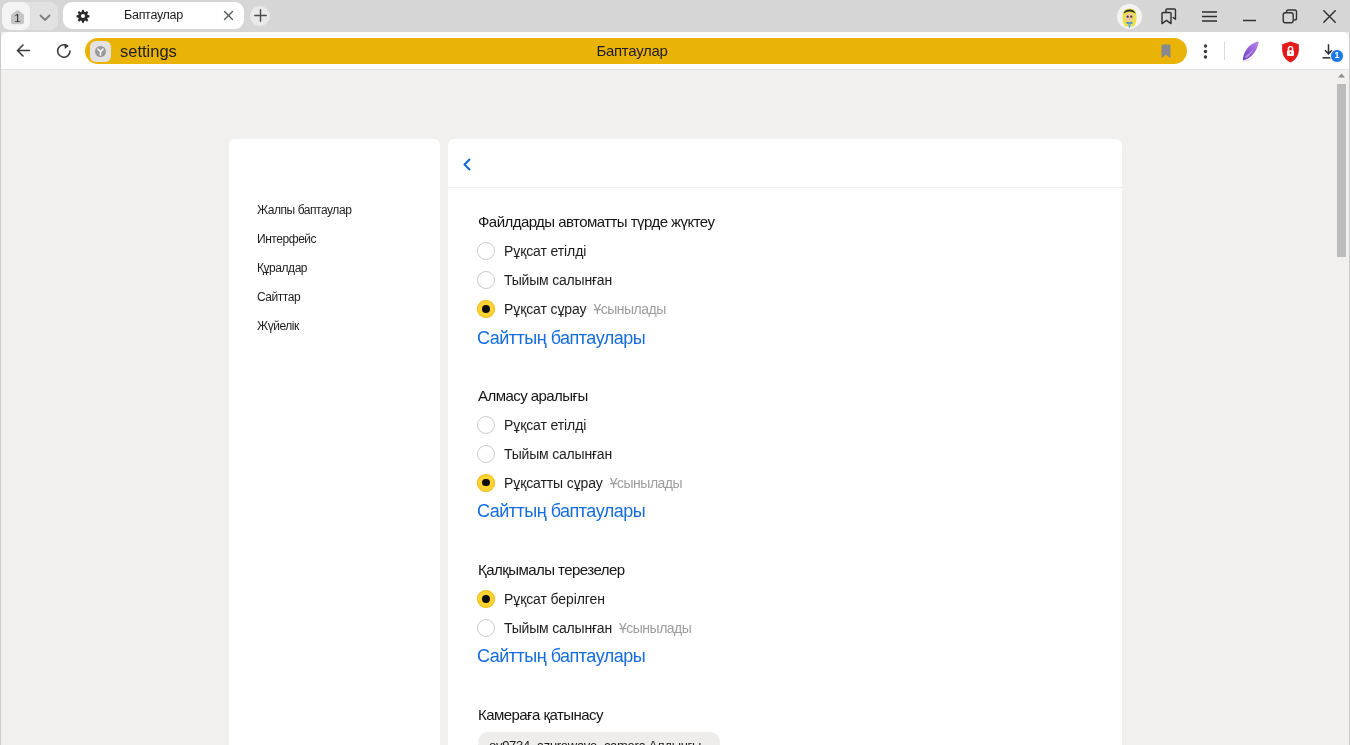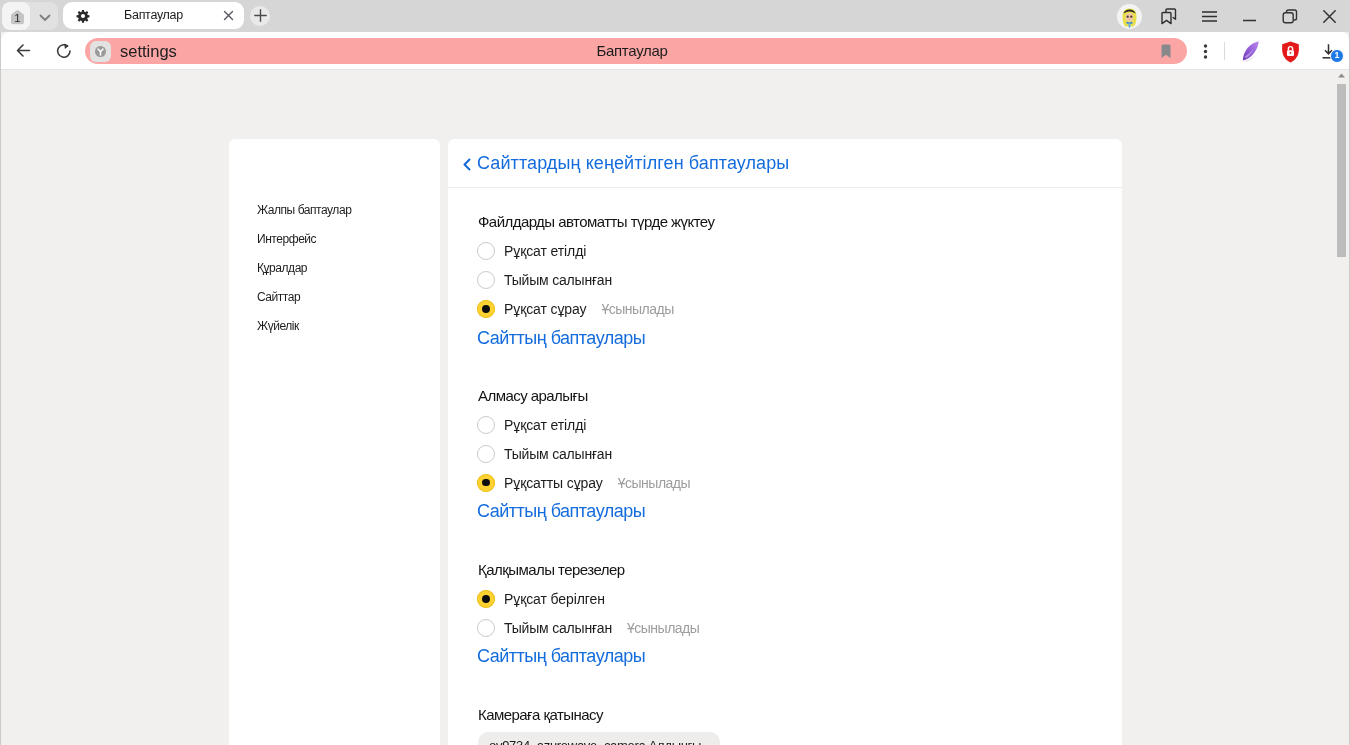--- a/index.html
+++ b/index.html
@@ -8,41 +8,41 @@
   .abs { position:absolute; }
   
   #tabstrip { position:absolute; left:0; top:0; width:1350px; height:32px; background:#d6d6d6; }
   #grouppill { position:absolute; left:2px; top:2px; width:56px; height:28px; border-radius:8px; background:#e1e1e1; overflow:hidden; }
   #grouppill .seg1 { position:absolute; left:0; top:0; width:28px; height:28px; background:#f5f4f4; border-radius:8px; }
   #tab { position:absolute; left:63px; top:2px; width:181px; height:27px; background:#ffffff; border-radius:9px; }
   #tabtitle { position:absolute; left:0; top:0; width:181px; height:27px; text-align:center; line-height:27px; font-size:12.5px; letter-spacing:-0.3px; color:#1b1b1b; }
   #plusbtn { position:absolute; left:250px; top:5.5px; width:20px; height:20px; border-radius:50%; background:#e9e9e9; }
   
   #toolbar { position:absolute; left:1px; top:32px; width:1348px; height:38px; background:#ffffff; border-radius:8px 8px 0 0; border-bottom:1px solid #e4e4e4; }
-  #urlfield { position:absolute; left:84px; top:6px; width:1102px; height:26px; border-radius:13px; background:#fca5a5; }
+  #urlfield { position:absolute; left:84px; top:6px; width:1102px; height:26px; border-radius:13px; background:#eab308; }
   #favchip { position:absolute; left:4.5px; top:2.5px; width:21px; height:21px; border-radius:6px; background:#e2e2e2; }
   #urltext { position:absolute; left:35px; top:0; height:26px; line-height:26px; font-size:16.5px; color:#202020; }
   #pagetitle { position:absolute; left:-4px; top:0; width:1102px; height:26px; text-align:center; line-height:26px; font-size:15px; letter-spacing:-0.3px; color:#1d1d1d; }
   
   #content { position:absolute; left:0; top:70px; width:1350px; height:675px; background:#f1f0ee; }
   #navrow { position:absolute; left:0; top:22px; width:1347px; height:22px; display:flex; justify-content:center; align-items:center; gap:21px; font-size:12.5px; letter-spacing:-0.15px; color:#1b1b1b; }
   #navrow .active { background:#e7e5e2; border-radius:11px; padding:4.5px 12.5px; margin:0 -12.5px; letter-spacing:-0.55px; }
   #sidebar { position:absolute; left:229px; top:69px; width:211px; height:690px; background:#ffffff; border-radius:6px; }
   #searchbox { position:absolute; left:17px; top:10px; width:181px; height:29px; border-radius:10px; background:#ebeae8; line-height:29px; font-size:14px; letter-spacing:-0.3px; color:#9c9c9c; padding-left:11px; }
   .sideitem { position:absolute; left:28px; height:22px; line-height:22px; font-size:12px; letter-spacing:-0.45px; color:#1d1d1d; }
   #main { position:absolute; left:448px; top:69px; width:674px; height:690px; background:#ffffff; border-radius:6px; }
   #mainheader { position:absolute; left:0; top:0; width:674px; height:49px; border-bottom:1px solid #ececec; }
   #headertitle { position:absolute; left:29px; top:0; height:49px; display:flex; align-items:center; font-size:18px; letter-spacing:0.1px; color:#146cdd; }
   .sect-h { position:absolute; left:30px; height:22px; line-height:22px; font-weight:normal; font-size:15px; letter-spacing:-0.55px; color:#141414; }
   .row { position:absolute; left:29px; height:22px; display:flex; align-items:center; }
   .radio { width:18px; height:18px; border-radius:50%; border:1.5px solid #cbcbcb; background:#ffffff; margin-right:9px; flex:none; }
   .radio.sel { border:none; background:#fdd231; box-shadow:inset 0 0 0 1px #edc022; position:relative; }
   .radio.sel::after { content:""; position:absolute; left:5.1px; top:5.1px; width:7.8px; height:7.8px; border-radius:50%; background:#0e0e0e; }
   .rlabel { font-size:14px; letter-spacing:-0.1px; color:#1c1c1c; }
-  .rhint { font-size:14px; letter-spacing:-0.5px; color:#9d9d9d; margin-left:15px; }
+  .rhint { font-size:14px; letter-spacing:-0.5px; color:#9d9d9d; margin-left:7px; }
   .slink { position:absolute; left:29px; height:22px; line-height:22px; font-size:18px; letter-spacing:-0.5px; color:#146cdd; }
   #selectbox { position:absolute; left:30px; top:593px; width:242px; height:30px; border-radius:10px; background:#eeedeb; font-size:13px; color:#1c1c1c; line-height:28px; padding-left:11px; letter-spacing:-0.3px; }
   
   #scrollthumb { position:absolute; left:1337px; top:84px; width:9px; height:173px; background:#bcbcbc; }
   svg { display:block; }
 </style>
 </head>
 <body>
 
 <div id="tabstrip">
@@ -163,21 +163,20 @@
     <div class="sideitem" style="top:118px">Құралдар</div>
     <div class="sideitem" style="top:147px">Сайттар</div>
     <div class="sideitem" style="top:176px">Жүйелік</div>
   </div>
 
   <div id="main">
     <div id="mainheader">
       <svg class="abs" style="left:13px;top:19px" width="12" height="13" viewBox="0 0 12 13">
         <path d="M8.5 1.5 L3.5 6.5 L8.5 11.5" fill="none" stroke="#1368d8" stroke-width="2" stroke-linecap="round" stroke-linejoin="round"></path>
       </svg>
-      <div id="headertitle">Сайттардың кеңейтілген баптаулары</div>
     </div>
 
     <div class="sect-h" style="top:72px">Файлдарды автоматты түрде жүктеу</div>
     <div class="row" style="top:101px">
         <span class="radio"></span>
         <span class="rlabel">Рұқсат етілді</span>
       </div>
     <div class="row" style="top:130px">
         <span class="radio"></span>
         <span class="rlabel" style="letter-spacing:-0.2px">Тыйым салынған</span>

